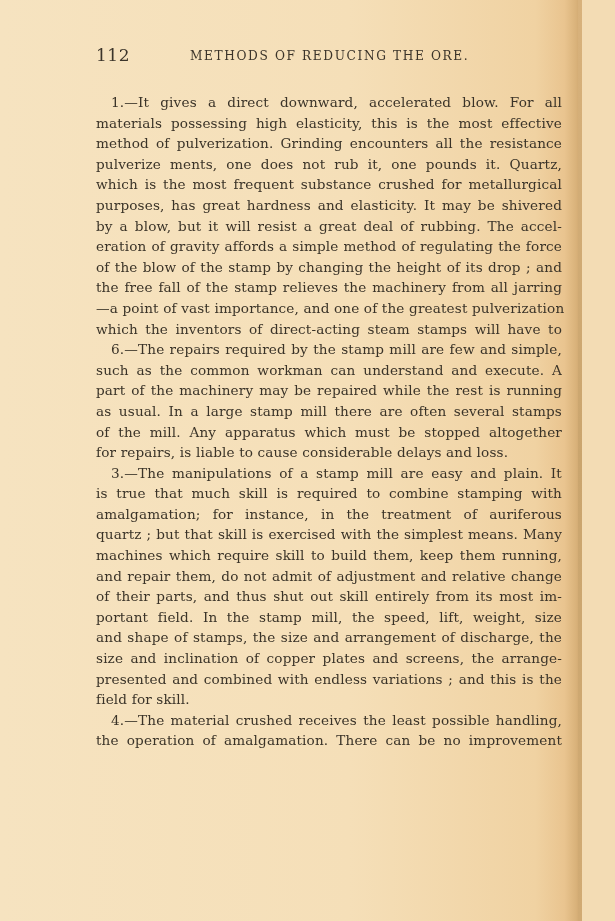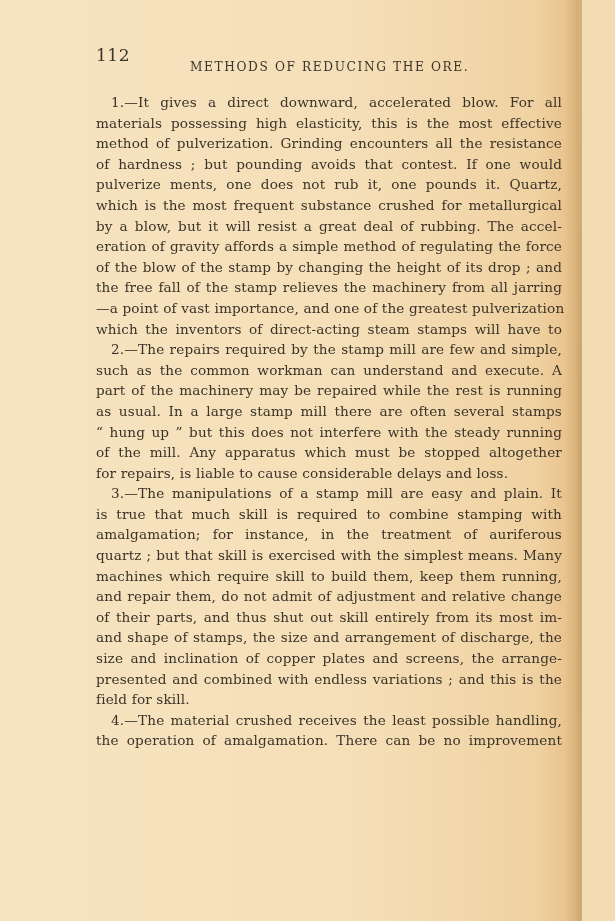--- a/index.html
+++ b/index.html
@@ -20,21 +20,21 @@
   }
   .header {
     position: absolute; top: 45px; left: 96px; width: 464px;
     height: 26px;
   }
   .page-number {
     position: absolute; left: 0; top: 0;
     font-size: 17px; letter-spacing: 0.5px; color: #3b342a;
   }
   .running-head {
-    position: absolute; left: 94px; top: 15px;
+    position: absolute; left: 94px; top: 4px;
     font-size: 12.2px; letter-spacing: 1.6px; color: #3b342a;
   }
   .body {
     position: absolute; top: 92px; left: 96px; width: 466px;
     font-size: 13.6px; line-height: 20.6px;
     text-align: justify; letter-spacing: 0.15px;
   }
   .line { display: block; text-align: justify; text-align-last: justify; white-space: nowrap; }
   .line.last { text-align-last: left; }
   .line.indent { padding-left: 15px; }
@@ -48,47 +48,47 @@
   <div class="header">
     <span class="page-number">112</span>
     <span class="running-head">METHODS OF REDUCING THE ORE.</span>
   </div>
 
   <div class="body" id="body">
       <div class="para-block">
         <span class="line indent">1.—It gives a direct downward, accelerated blow.  For all</span>
         <span class="line">materials possessing high elasticity, this is the most effective</span>
         <span class="line">method of pulverization.  Grinding encounters all the resistance</span>
-        <span class="line">of hardness ; but pounding avoids that contest.  If one would</span>
         <span class="line">pulverize ments, one does not rub it, one pounds it.  Quartz,</span>
         <span class="line">which is the most frequent substance crushed for metallurgical</span>
+        <span class="line">purposes, has great hardness and elasticity.  It may be shivered</span>
         <span class="line">by a blow, but it will resist a great deal of rubbing.  The accel-</span>
         <span class="line">eration of gravity affords a simple method of regulating the force</span>
         <span class="line">of the blow of the stamp by changing the height of its drop ; and</span>
         <span class="line">the free fall of the stamp relieves the machinery from all jarring</span>
         <span class="line">—a point of vast importance, and one of the greatest pulverization</span>
         <span class="line">which the inventors of direct-acting steam stamps will have to</span>
       </div>
       <div class="para-block">
-        <span class="line indent">2.—The repairs required by the stamp mill are few and simple,</span>
+        <span class="line indent">6.—The repairs required by the stamp mill are few and simple,</span>
         <span class="line">such as the common workman can understand and execute.  A</span>
         <span class="line">part of the machinery may be repaired while the rest is running</span>
         <span class="line">as usual.  In a large stamp mill there are often several stamps</span>
-        <span class="line">“ hung up ” but this does not interfere with the steady running</span>
         <span class="line">of the mill.  Any apparatus which must be stopped altogether</span>
         <span class="line last">for repairs, is liable to cause considerable delays and loss.</span>
       </div>
       <div class="para-block">
         <span class="line indent">3.—The manipulations of a stamp mill are easy and plain.  It</span>
         <span class="line">is true that much skill is required to combine stamping with</span>
         <span class="line">amalgamation; for instance, in the treatment of auriferous</span>
         <span class="line">quartz ; but that skill is exercised with the simplest means.  Many</span>
         <span class="line">machines which require skill to build them, keep them running,</span>
         <span class="line">and repair them, do not admit of adjustment and relative change</span>
         <span class="line">of their parts, and thus shut out skill entirely from its most im-</span>
+        <span class="line">portant field.  In the stamp mill, the speed, lift, weight, size</span>
         <span class="line">and shape of stamps, the size and arrangement of discharge, the</span>
         <span class="line">size and inclination of copper plates and screens, the arrange-</span>
         <span class="line">presented and combined with endless variations ; and this is the</span>
         <span class="line last">field for skill.</span>
       </div>
       <div class="para-block">
         <span class="line indent">4.—The material crushed receives the least possible handling,</span>
         <span class="line">the operation of amalgamation.  There can be no improvement</span>
       </div>
     </div>

